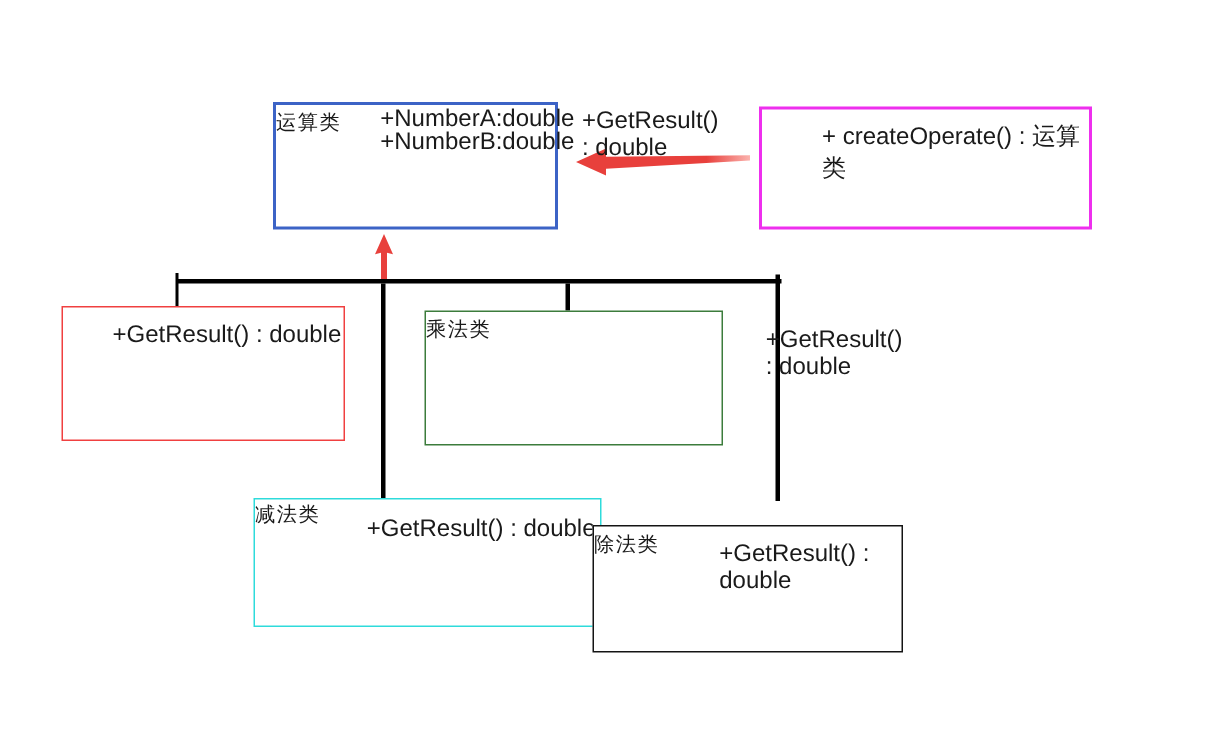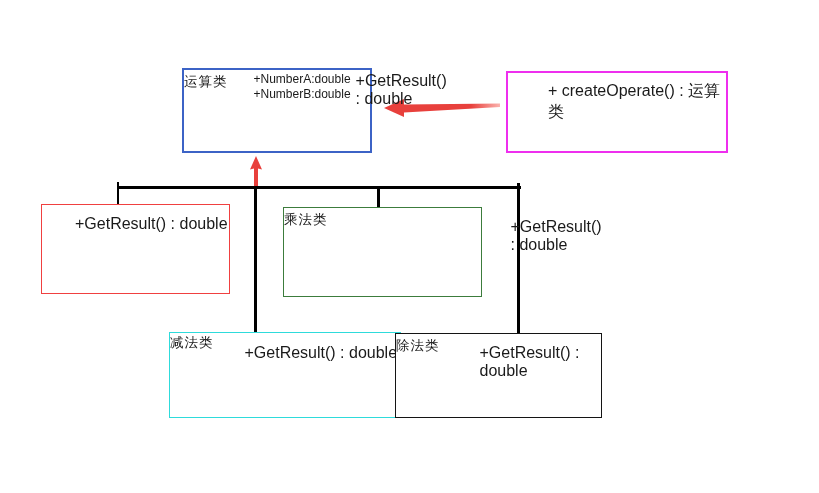--- a/index.html
+++ b/index.html
@@ -13,21 +13,21 @@
     display:flex; flex-direction:row; box-sizing:border-box;
   }
   .uml-title {
     display:flex; align-items:center; justify-content:center;
     font-size:13.5px; letter-spacing:1px; color:#1a1a1a; flex:0 0 auto;
   }
   .sep { border-top:1px solid #000; margin:0 4px; flex:0 0 auto; }
   .sep.thick { border-top-width:2px; }
   .sep.wide { margin:0 8px; }
   .attrs { flex:0 0 auto; }
-  .attr-line { font-size:12px; line-height:15px; color:#1a1a1a; }
+  .attr-line { font-size:16px; line-height:15px; color:#1a1a1a; }
   .method-sec { flex:1 1 auto; }
   .method-line { font-size:16px; color:#1a1a1a; }
   .conn { position:absolute; background:#000; }
   .arrow-svg { position:absolute; left:0; top:0; width:819px; height:493px; pointer-events:none; }
 </style>
 </head>
 <body>
 
 <div class="canvas">
 
@@ -93,21 +93,21 @@
   <div class="uml-box" style="left: 169px; top: 332px; width: 232px; height: 86px; border: 1px solid rgb(46, 219, 219);">
     <div class="uml-title" style="height:20px;">减法类</div>
     <div class="sep wide"></div>
     <div class="attrs" style="height:24px;"></div>
     <div class="sep thick"></div>
     <div class="method-sec" style="padding:11px 0 0 7px;">
       <div class="method-line">+GetResult() : double</div>
     </div>
   </div>
 
-  <div class="uml-box" style="left: 395px; top: 333px; width: 207px; height: 85px; border: 1px solid rgb(20, 20, 20);">
+  <div class="uml-box" style="left: 395px; top: 350px; width: 207px; height: 85px; border: 1px solid rgb(20, 20, 20);">
     <div class="uml-title" style="height:24px;">除法类</div>
     <div class="sep thick"></div>
     <div class="attrs" style="height:22px;"></div>
     <div class="sep thick"></div>
     <div class="method-sec" style="padding:10px 0 0 24px;">
       <div class="method-line">+GetResult() : double</div>
     </div>
   </div>
 
 </div>

